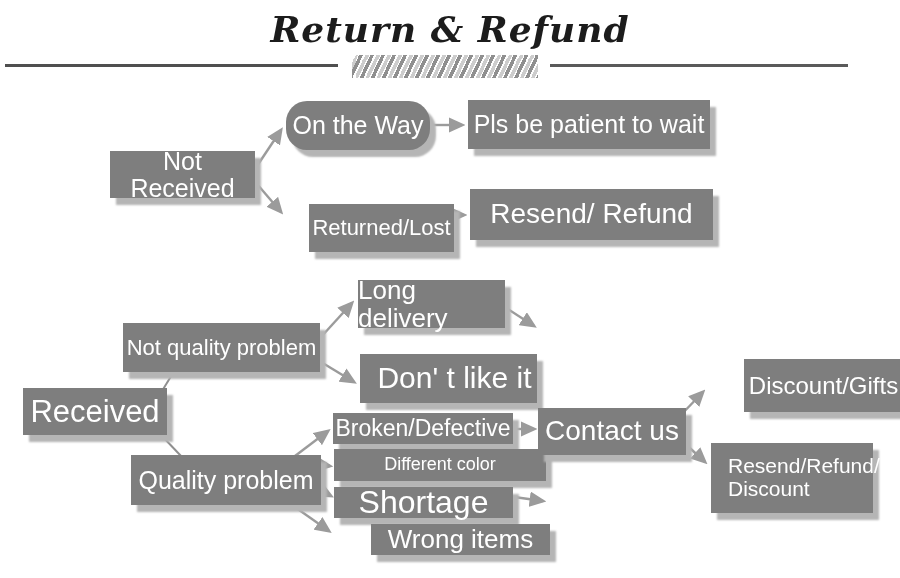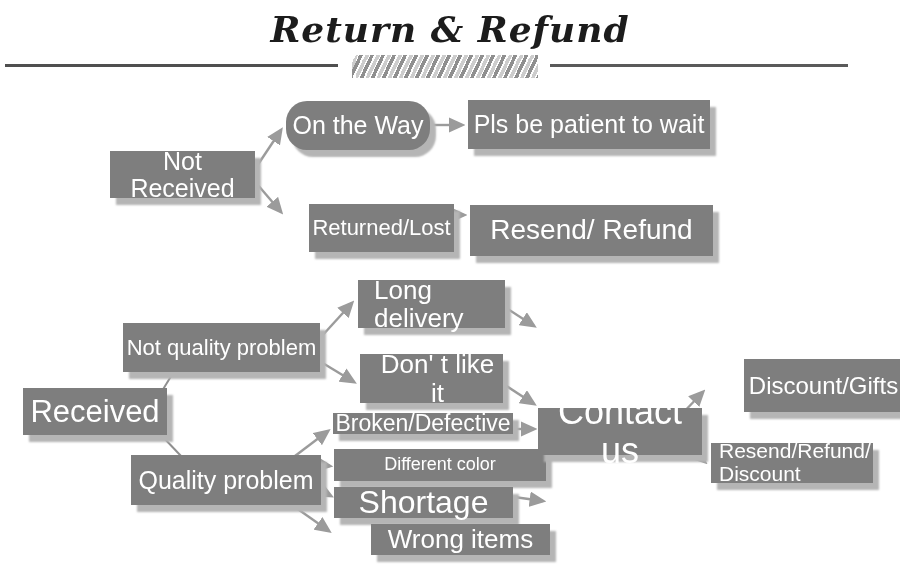--- a/index.html
+++ b/index.html
@@ -112,29 +112,29 @@
       <line x1="514" y1="532" x2="543" y2="537" class="arrow" marker-end="url(#ah)"></line>
       <line x1="678" y1="418" x2="703" y2="392" class="arrow" marker-end="url(#ah)"></line>
       <line x1="680" y1="439" x2="705" y2="462" class="arrow" marker-end="url(#ah)"></line>
     </svg>
 
   <div id="nodes">
       <div class="node" style="left: 110px; top: 151px; width: 145px; height: 47px; font-size: 25px;">Not Received</div>
       <div class="node" style="left: 286px; top: 101px; width: 144px; height: 49px; font-size: 25px; border-radius: 21px;">On the Way</div>
       <div class="node" style="left: 284px; top: 204px; width: 145px; height: 48px; font-size: 22px; margin-left: 25px;">Returned/Lost</div>
       <div class="node" style="left: 468px; top: 100px; width: 242px; height: 49px; font-size: 25px; text-align: right;">Pls be patient to wait</div>
-      <div class="node" style="left: 470px; top: 189px; width: 243px; height: 51px; font-size: 28px; margin-top: 16px;">Resend/ Refund</div>
+      <div class="node" style="left: 470px; top: 189px; width: 243px; height: 51px; font-size: 28px;">Resend/ Refund</div>
       <div class="node" style="left: 23px; top: 388px; width: 144px; height: 47px; font-size: 31px;">Received</div>
       <div class="node" style="left: 123px; top: 323px; width: 197px; height: 49px; font-size: 22px;">Not quality problem</div>
-      <div class="node align-left" style="left: 358px; top: 280px; width: 147px; height: 48px; font-size: 26px; padding-left: 16px;">Long delivery</div>
-      <div class="node" style="left: 360px; top: 354px; width: 143px; height: 49px; font-size: 26px; padding-left: 12px;">Don' t like it</div>
+      <div class="node align-left" style="left: 358px; top: 280px; width: 147px; height: 48px; font-size: 26px; padding-left: 0px;">Long delivery</div>
+      <div class="node" style="left: 360px; top: 354px; width: 177px; height: 49px; font-size: 30px; padding-left: 12px;">Don' t like it</div>
       <div class="node" style="left: 131px; top: 455px; width: 190px; height: 50px; font-size: 25px;">Quality problem</div>
-      <div class="node" style="left: 333px; top: 413px; width: 180px; height: 21px; font-size: 23px;">Broken/Defective</div>
+      <div class="node" style="left: 333px; top: 413px; width: 180px; height: 31px; font-size: 23px;">Broken/Defective</div>
       <div class="node" style="left: 334px; top: 449px; width: 212px; height: 32px; font-size: 18px;">Different color</div>
       <div class="node" style="left: 334px; top: 487px; width: 179px; height: 31px; font-size: 32px;">Shortage</div>
       <div class="node" style="left: 334px; top: 524px; width: 179px; height: 31px; font-size: 26px; margin-left: 37px;">Wrong items</div>
-      <div class="node" style="left: 538px; top: 408px; width: 164px; height: 47px; font-size: 36px;">Contact us</div>
+      <div class="node" style="left: 538px; top: 408px; width: 148px; height: 47px; font-size: 28px;">Contact us</div>
       <div class="node" style="left: 708px; top: 359px; width: 159px; height: 53px; font-size: 24px; margin-left: 36px;">Discount/Gifts</div>
-      <div class="node align-left" style="left: 711px; top: 443px; width: 162px; height: 40px; font-size: 21px; padding-left: 8px;">Resend/Refund/
+      <div class="node align-left" style="left: 711px; top: 443px; width: 162px; height: 70px; font-size: 21px; padding-left: 17px;">Resend/Refund/
 Discount</div>
     </div>
 
 </div>
 
 </body></html>

